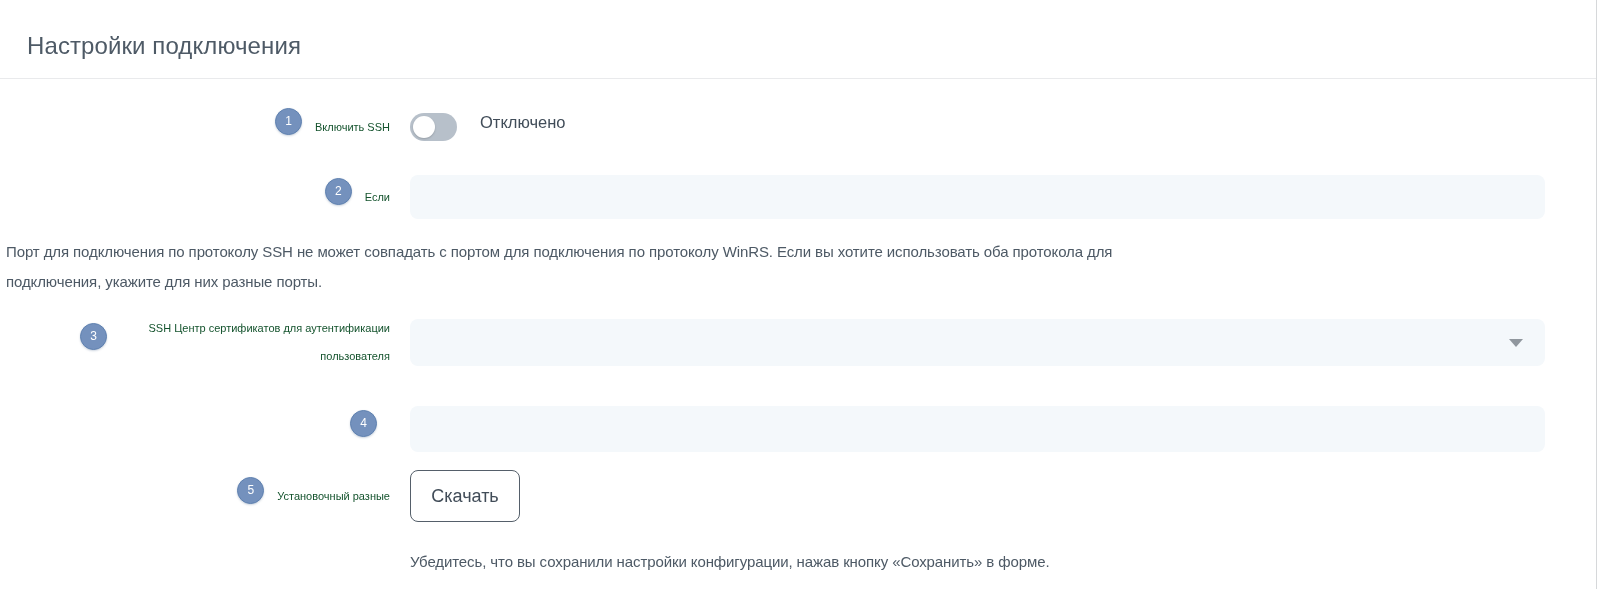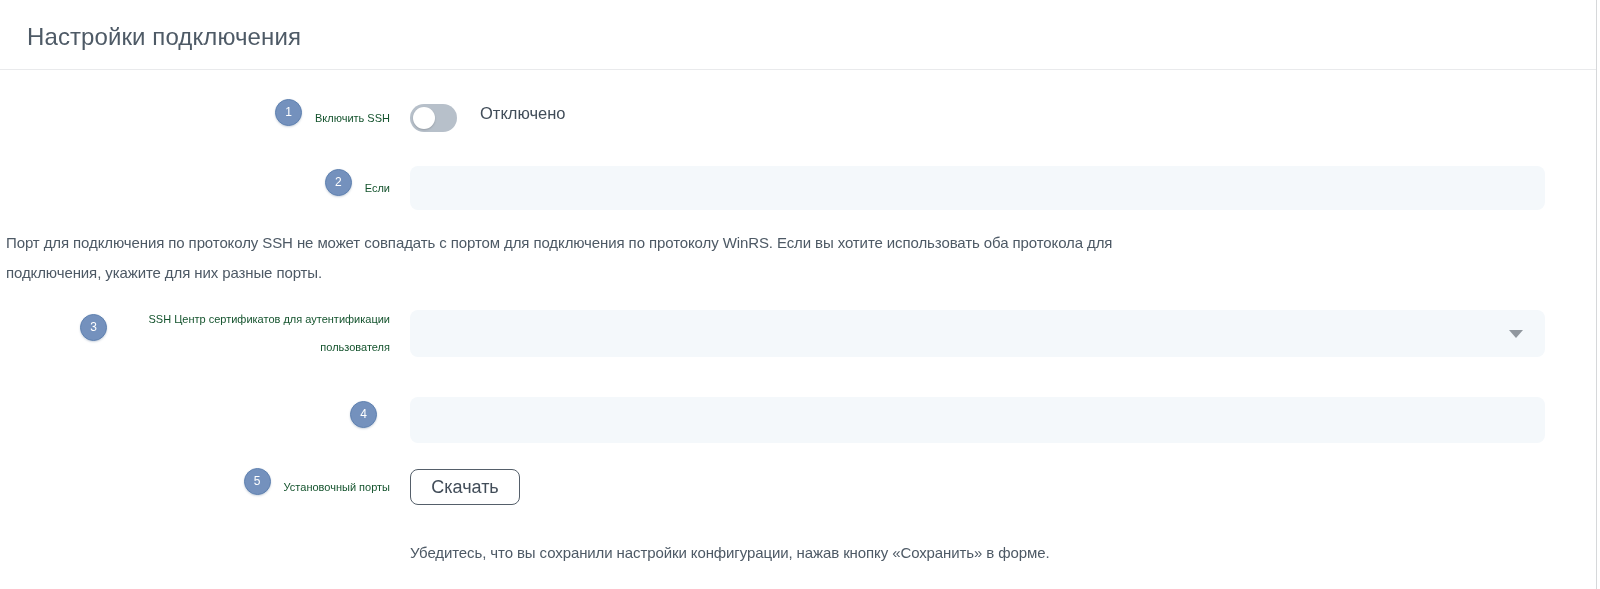--- a/index.html
+++ b/index.html
@@ -8,21 +8,21 @@
     background: #ffffff;
     font-family: "Liberation Sans", sans-serif;
     overflow: hidden;
     position: relative;
     color: #47525e;
   }
   .right-edge {
     position: absolute; top: 0; bottom: 0; right: 3px;
     width: 1px; background: #d6d8da;
   }
-  .header { padding: 23px 0 18px 27px; }
+  .header { padding: 32px 0 18px 27px; }
   .page-title {
     font-size: 24px; font-weight: 500; color: #4e5a66;
     letter-spacing: 0.1px;
   }
   .divider { height: 1px; background: #e9eaec; width: 1597px; }
 
   .form { width: 1545px; }
   .form-row { display: flex; align-items: center; }
   .label-cell {
     flex: 0 0 390px; display: flex; justify-content: flex-end;
@@ -85,21 +85,21 @@
     border-left: 7px solid transparent;
     border-right: 7px solid transparent;
     border-top: 8px solid #90979e;
   }
 
   .row-username { margin-top: 36px; }
   .row-username .text-input { height: 46px; }
 
   .row-script { margin-top: 13px; height: 62px; }
   .download-button {
-    min-width: 110px; height: 36px; background: #ffffff;
+    min-width: 110px; height: 52px; background: #ffffff;
     border: 1px solid #555f6a; border-radius: 8px;
     font-size: 18px; color: #414c58; cursor: pointer;
     font-family: "Liberation Sans", sans-serif;
     padding: 0 18px;
   }
   .help-script { margin-top: 20px; }
 </style>
 </head>
 <body>
 
@@ -154,21 +154,21 @@
         <span class="step-badge">4</span>
       </div>
       <div class="control-cell">
         <input type="text" class="text-input" value="" style="">
       </div>
     </div>
 
     <div class="form-row row-script">
       <div class="label-cell">
         <span class="step-badge">5</span>
-        <span class="field-label">Установочный порты</span>
+        <span class="field-label">Установочный разные</span>
       </div>
       <div class="control-cell">
         <button class="download-button">Скачать</button>
       </div>
     </div>
     <div class="help-text help-script">Убедитесь, что вы сохранили настройки конфигурации, нажав кнопку «Сохранить» в форме.</div>
 
   </div>
 
   <div class="right-edge"></div>

